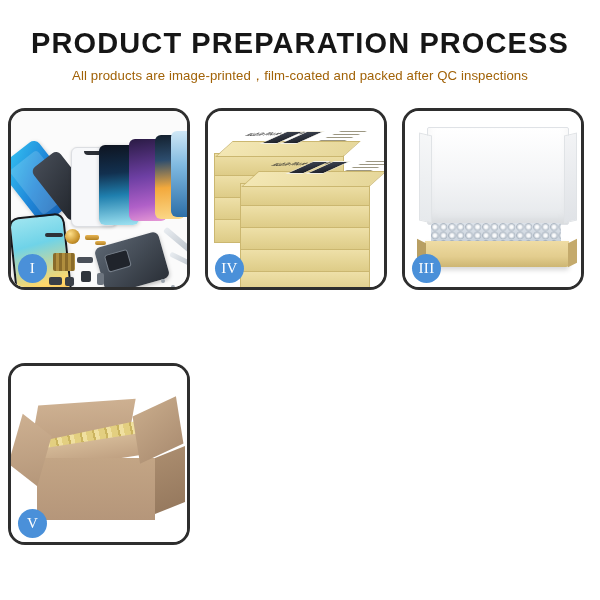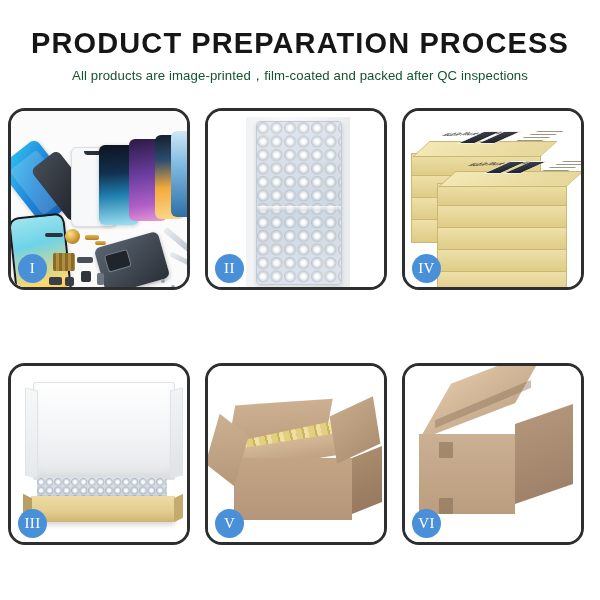--- a/index.html
+++ b/index.html
@@ -11,21 +11,21 @@
   }
   .page{position:relative;width:600px;height:508px;}
 
   
   .header{padding-top:28px;text-align:center;}
   .title{
     font-size:29px;font-weight:bold;color:#161616;
     letter-spacing:1.1px;line-height:1.05;white-space:nowrap;
   }
   .subtitle{
-    margin-top:9px;font-size:13.2px;color:#14532d;
+    margin-top:9px;font-size:13.2px;color:#a16207;
     letter-spacing:.1px;white-space:nowrap;
   }
 
   
   .grid{
     position:absolute;left:8px;top:108px;
     width:584px;
     display:grid;
     grid-template-columns:repeat(3,182px);
     grid-template-rows:182px 182px;
@@ -328,27 +328,20 @@
         <div class="chip" style="left:86px;top:162px;width:7px;height:12px;background:#6d757f;"></div>
 
         <div class="tool" style="left:150px;top:126px;width:34px;height:6px;"></div>
         <div class="tool" style="left:158px;top:146px;width:26px;height:5px;transform:rotate(26deg);"></div>
         <div class="chip" style="left:150px;top:168px;width:4px;height:4px;background:#9aa3ad;border-radius:50%;"></div>
         <div class="chip" style="left:160px;top:174px;width:4px;height:4px;background:#9aa3ad;border-radius:50%;"></div>
       </div>
       <div class="badge">I</div>
     </div>
 
-    <div class="panel">
-      <div class="stage p2">
-        <div class="bw-bg"></div>
-        <div class="bw"></div>
-      </div>
-      <div class="badge">II</div>
-    </div>
 
     <div class="panel">
       <div class="stage p4">
         <div class="stack">
           <div class="sbox" style="left:0;top:26px;">
             <div class="face">
               <div class="lbl">Mobile Phone Spare Parts</div>
               <div class="swin" style="left:36px;"></div>
               <div class="swin" style="left:56px;"></div>
               <div class="slines"></div>
@@ -390,26 +383,15 @@
         <div class="c5-fill"></div>
         <div class="c5-top"></div>
         <div class="c5-body"></div>
         <div class="c5-side"></div>
         <div class="c5-flapL"></div>
         <div class="c5-flapR"></div>
       </div>
       <div class="badge">V</div>
     </div>
 
-    <div class="panel">
-      <div class="stage p6">
-        <div class="c6-top"></div>
-        <div class="c6-seam"></div>
-        <div class="c6-front"></div>
-        <div class="c6-side"></div>
-        <div class="c6-tab" style="left:34px;top:76px;"></div>
-        <div class="c6-tab" style="left:34px;top:132px;"></div>
-      </div>
-      <div class="badge">VI</div>
-    </div>
 
   </div>
 </div>
 
 </body></html>

